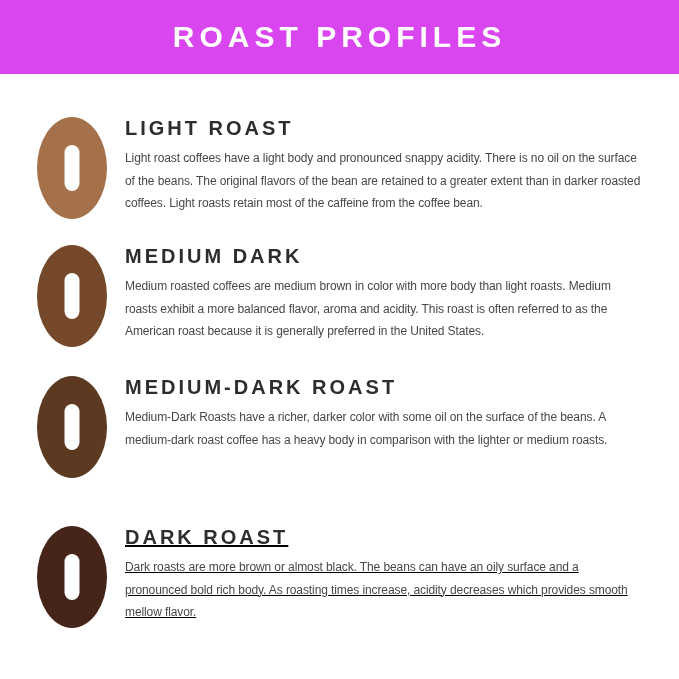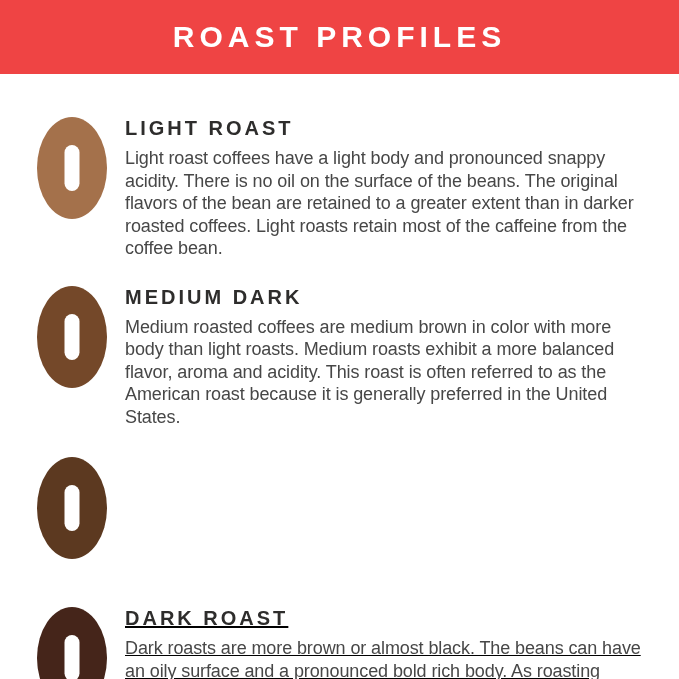--- a/index.html
+++ b/index.html
@@ -54,32 +54,32 @@
   }
   .sec-title {
     font-size: 20px;
     font-weight: 700;
     letter-spacing: 3px;
     color: #2e2d2c;
     line-height: 1;
     margin: 0 0 9px 0;
   }
   .sec-desc {
-    font-size: 18px;
+    font-size: 12px;
     font-weight: 300;
     color: #474747;
     line-height: 22.5px;
     margin: 0;
     letter-spacing: -0.1px;
   }
 </style>
 </head>
 <body>
 
-<div class="header-bar" style="background-color: #ef4444;">
+<div class="header-bar" style="background-color: #d946ef;">
   <div class="header-title" style="color: rgb(255, 255, 255);">ROAST PROFILES</div>
 </div>
 
 <div class="content">
 
   <div class="roast-section sec-1">
     <div class="bean" style="background-color: rgb(164, 113, 75);">
       <div class="crease"></div>
     </div>
     <div class="sec-text">
@@ -95,20 +95,24 @@
     <div class="sec-text">
       <h2 class="sec-title">MEDIUM DARK</h2>
       <p class="sec-desc">Medium roasted coffees are medium brown in color with more body than light roasts. Medium roasts exhibit a more balanced flavor, aroma and acidity.  This roast is often referred to as the American roast because it is generally preferred in the United States.</p>
     </div>
   </div>
 
   <div class="roast-section sec-3">
     <div class="bean" style="background-color: rgb(92, 57, 32);">
       <div class="crease"></div>
     </div>
+    <div class="sec-text">
+      <h2 class="sec-title">MEDIUM-DARK ROAST</h2>
+      <p class="sec-desc">Medium-Dark Roasts have a richer, darker color with some oil on the surface of the beans. A medium-dark roast coffee has a heavy body in comparison with the lighter or medium roasts.</p>
+    </div>
   </div>
 
   <div class="roast-section sec-4">
     <div class="bean" style="background-color: rgb(69, 37, 26);">
       <div class="crease"></div>
     </div>
     <div class="sec-text">
       <h2 class="sec-title">DARK ROAST</h2>
       <p class="sec-desc">Dark roasts are more brown or almost black. The beans can have an oily surface and a pronounced bold rich body. As roasting times increase, acidity decreases which provides smooth mellow flavor.</p>
     </div>

